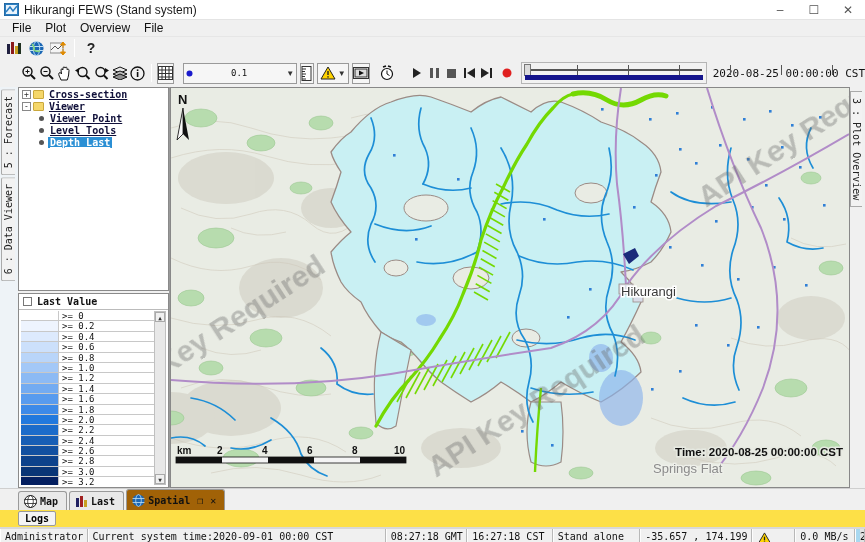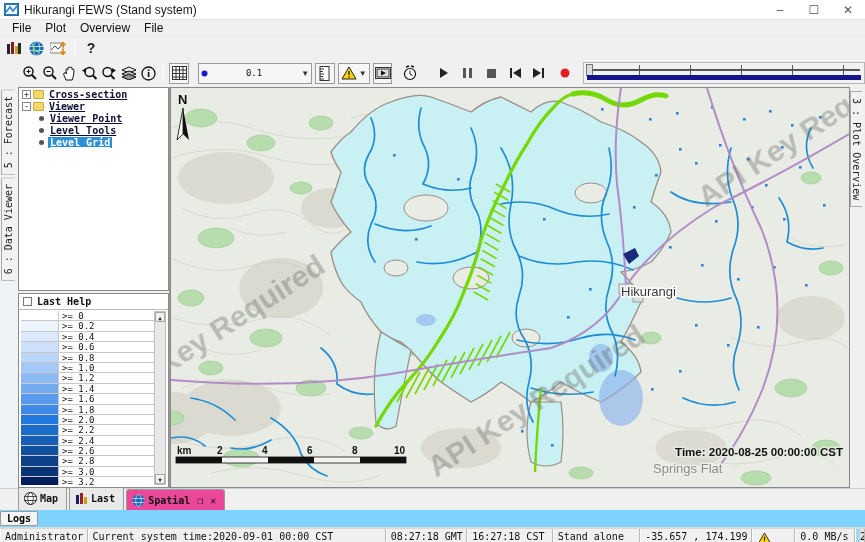--- a/index.html
+++ b/index.html
@@ -67,24 +67,24 @@
   .scroll-arrow { width:10px; height:10px; background:#f0f0f0; border:1px solid #aaa; font-size:6px; text-align:center; line-height:9px; color:#333; }
   #legend-scroll .down { position:absolute; bottom:0; }
 
   
   #map { position:absolute; left:170px; top:0; width:680px; height:401px; border:1px solid #888; background:#e9ece4; overflow:hidden; }
 
   
   #bottom-tabs { height:22px; display:flex; align-items:flex-end; padding-left:18px; background:#f0f0f0; border-top:1px solid #cfcfcf; }
   .btab { display:flex; align-items:center; gap:3px; border:1px solid #9a9a9a; border-bottom:none; background:#e9e9e9;
     padding:2px 8px 2px 5px; margin-right:2px; font-family:"DejaVu Sans Mono", monospace; font-size:10px; font-weight:bold;
-    border-radius:3px 3px 0 0; height:25px; }
-  .btab.active { background:#ec4899; height:21px; }
+    border-radius:3px 3px 0 0; height:19px; }
+  .btab.active { background:#a16207; height:21px; }
   .btab .tab-ctl { font-size:10px; margin-left:4px; color:#111; font-weight:bold; }
-  #logs-row { height:17px; display:flex; align-items:center; background:#7dd3fc; }
+  #logs-row { height:17px; display:flex; align-items:center; padding-left:18px; background:#fde047; }
   #logs-btn { border:1px solid #9a9a9a; background:#f4f4f4; font-family:"DejaVu Sans Mono", monospace; font-size:10px; font-weight:bold;
     padding:0px 6px; height:15px; border-radius:2px; }
 
   
   #statusbar { height:18px; border-top:2px solid #d8d8d8; background:#f0f0f0; display:flex;
     font-family:"DejaVu Sans Mono", monospace; font-size:10px; }
   .status-cell { border-right:1px solid #b8b8b8; border-left:1px solid #fdfdfd; padding:2px 4px 0 4px; white-space:nowrap; overflow:hidden; }
   .status-cell.warn { display:flex; align-items:center; justify-content:flex-start; }
   #mem-cell { background:linear-gradient(90deg,#a8d8f0 0 52%, #e2e2e2 52%); }
 
@@ -272,20 +272,21 @@
     <div class="tick" style="left:4px"></div>
       <div class="tick" style="left:55px"></div>
       <div class="tick" style="left:106px"></div>
     <div class="tick" style="left:157px"></div>
       <div class="tick" style="left:208px"></div>
       <div class="tick" style="left:259px"></div>
     <div class="tick" style="left:310px"></div>
     <div class="thumb"></div>
     <div class="bluebar"></div>
   </div>
+  <span id="tl-time" class="mono">2020-08-25 00:00:00 CST</span>
 </div>
 
 <div id="main">
   <div id="left-strip">
     <div class="vtab-left">5 : Forecast</div>
     <div class="vtab-left">6 : Data Viewer</div>
   </div>
 
   <div id="left-panel">
     <div id="tree-panel">
@@ -302,28 +303,28 @@
         <div class="tree-row">
           <span class="bullet"></span>
           <span class="lbl">Viewer Point</span>
         </div>
         <div class="tree-row">
           <span class="bullet"></span>
           <span class="lbl">Level Tools</span>
         </div>
         <div class="tree-row selected">
           <span class="bullet"></span>
-          <span class="lbl">Level Grid</span>
+          <span class="lbl">Depth Last</span>
         </div>
       </div>
 
     <div id="legend-panel">
       <div id="legend-header">
         <span class="cb"></span>
-        <span>Last Help</span>
+        <span>Last Value</span>
       </div>
       <div id="legend-rows">
           <div class="legend-row">
             <span class="swatch" style="background: rgb(255, 255, 255);"></span>
             <span class="val">&gt;= 0</span>
           </div>
           <div class="legend-row">
             <span class="swatch" style="background: rgb(238, 244, 254);"></span>
             <span class="val">&gt;= 0.2</span>
           </div>

